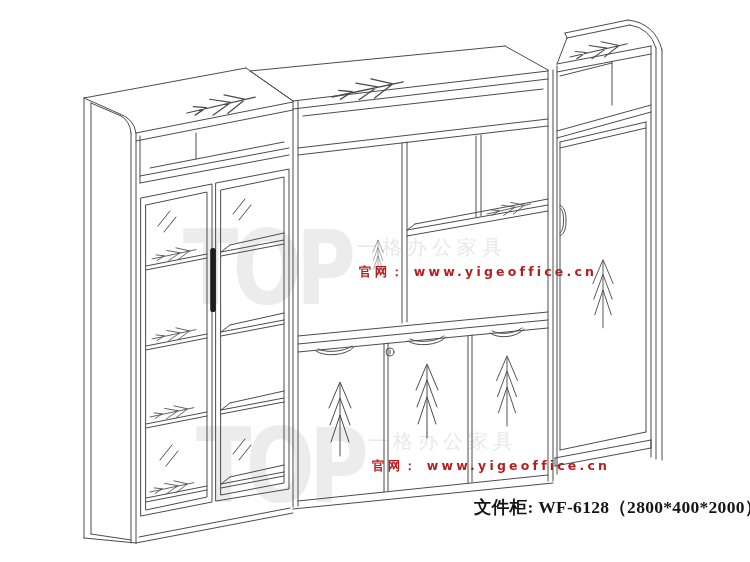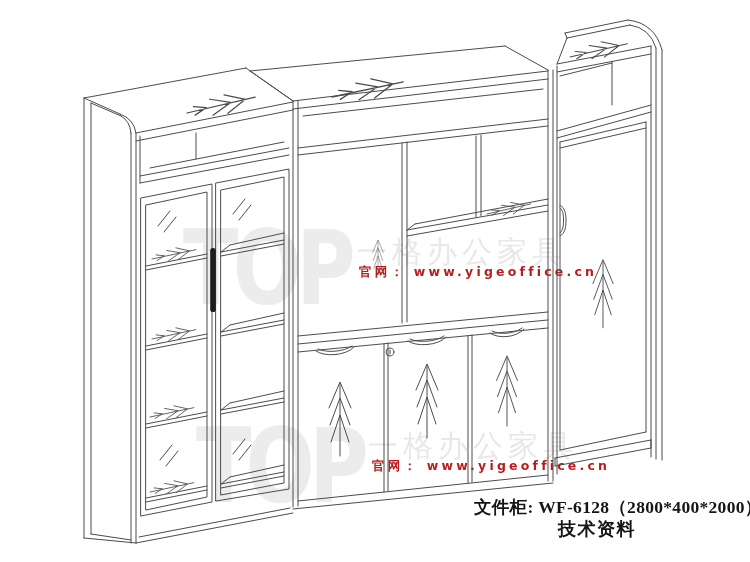--- a/index.html
+++ b/index.html
@@ -2,21 +2,21 @@
 <html><head>
 <meta charset="utf-8">
 <style>
   html,body{margin:0;padding:0;background:#ffffff;}
   .stage{position:relative;width:750px;height:562px;background:#fff;overflow:hidden;
          font-family:"Liberation Sans",sans-serif;}
   
   .wm{position:absolute;white-space:nowrap;pointer-events:none;}
   .wm-logo{font-family:"DejaVu Sans",sans-serif;font-weight:bold;font-size:104px;line-height:1;
            color:#ececec;letter-spacing:-7px;transform:scale(0.78,1);transform-origin:left top;}
-  .wm-brand{font-family:"DejaVu Sans",sans-serif;font-size:30px;line-height:1;color:#e8e8e8;
+  .wm-brand{font-family:"DejaVu Sans",sans-serif;font-size:20px;line-height:1;color:#e8e8e8;
             letter-spacing:5px;font-weight:500;}
   .wm-site{font-family:"DejaVu Sans",sans-serif;font-size:12.5px;line-height:1;color:#b91c1c;
            letter-spacing:3.2px;font-weight:bold;}
   .drawing-svg{position:absolute;left:0;top:0;z-index:2;}
   .drawing-svg path,.drawing-svg use,.drawing-svg circle{stroke:#4c4c4c;stroke-width:1;fill:none;
            stroke-linecap:round;stroke-linejoin:round;}
   .drawing-svg .fill-dark{fill:#1c1c1c;stroke:none;}
   .caption{position:absolute;z-index:3;color:#151515;font-family:"Liberation Serif",serif;
            font-weight:600;white-space:nowrap;}
   .caption-1{left:474px;top:495px;font-size:17.5px;letter-spacing:0.3px;}
@@ -136,15 +136,14 @@
       <path d="M560,142 L646,122 M560,148 L646,128 M560,142 V450 M646,122 V432 M560,450 L646,432"></path>
       <path d="M560,205 C565,208 566,214 566,220 C566,228 565,233 560,236
                M560,208 C563,210 563.5,215 563.5,220 C563.5,226 563,230 560,233"></path>
       <use href="#pt" transform="translate(603,256) scale(0.92)"></use>
 
       <path d="M555,458 L651,440 M555,466 L651,448 M555,458 V466 M651,440 V448"></path>
     </g>
   </svg>
 
   <div class="caption caption-1">文件柜: WF-6128（2800*400*2000）</div>
-  <div class="caption caption-2">技术资料</div>
 
 </div>
 
 </body></html>

